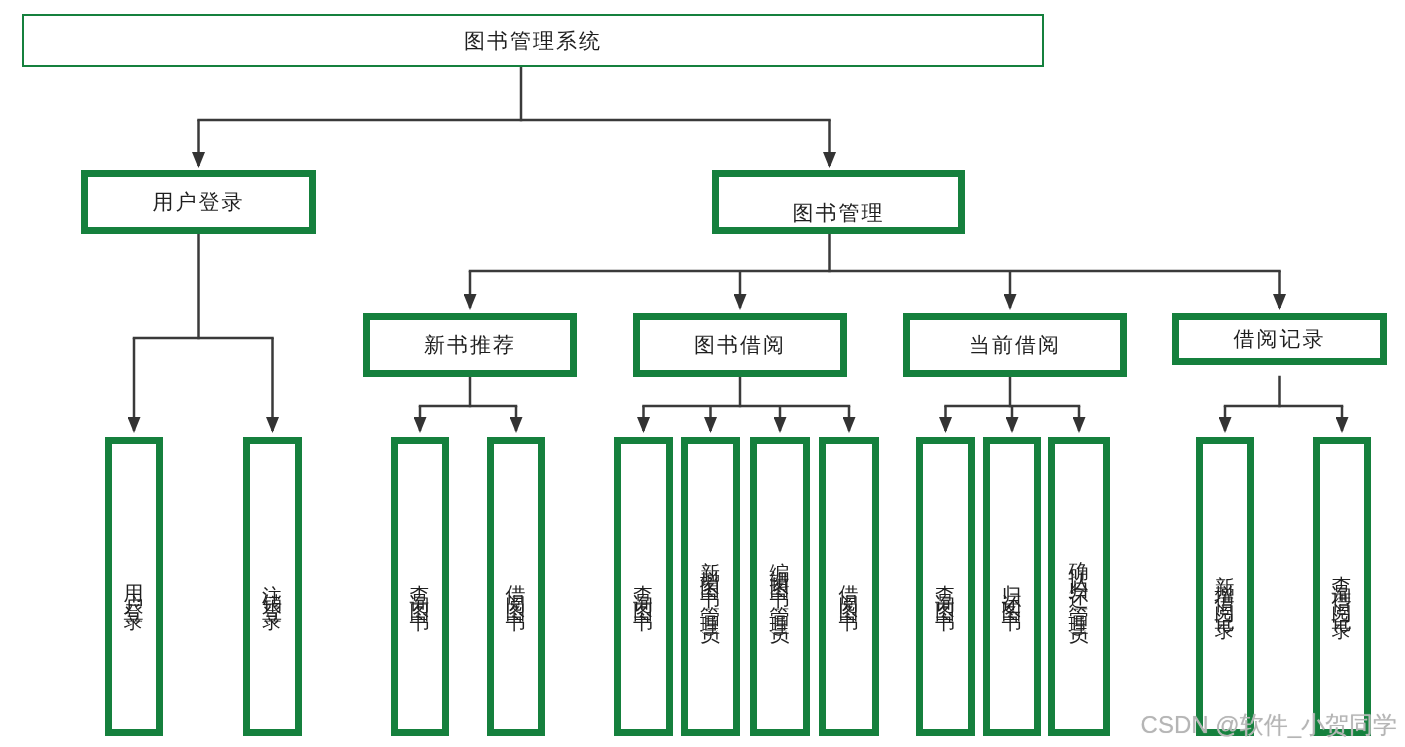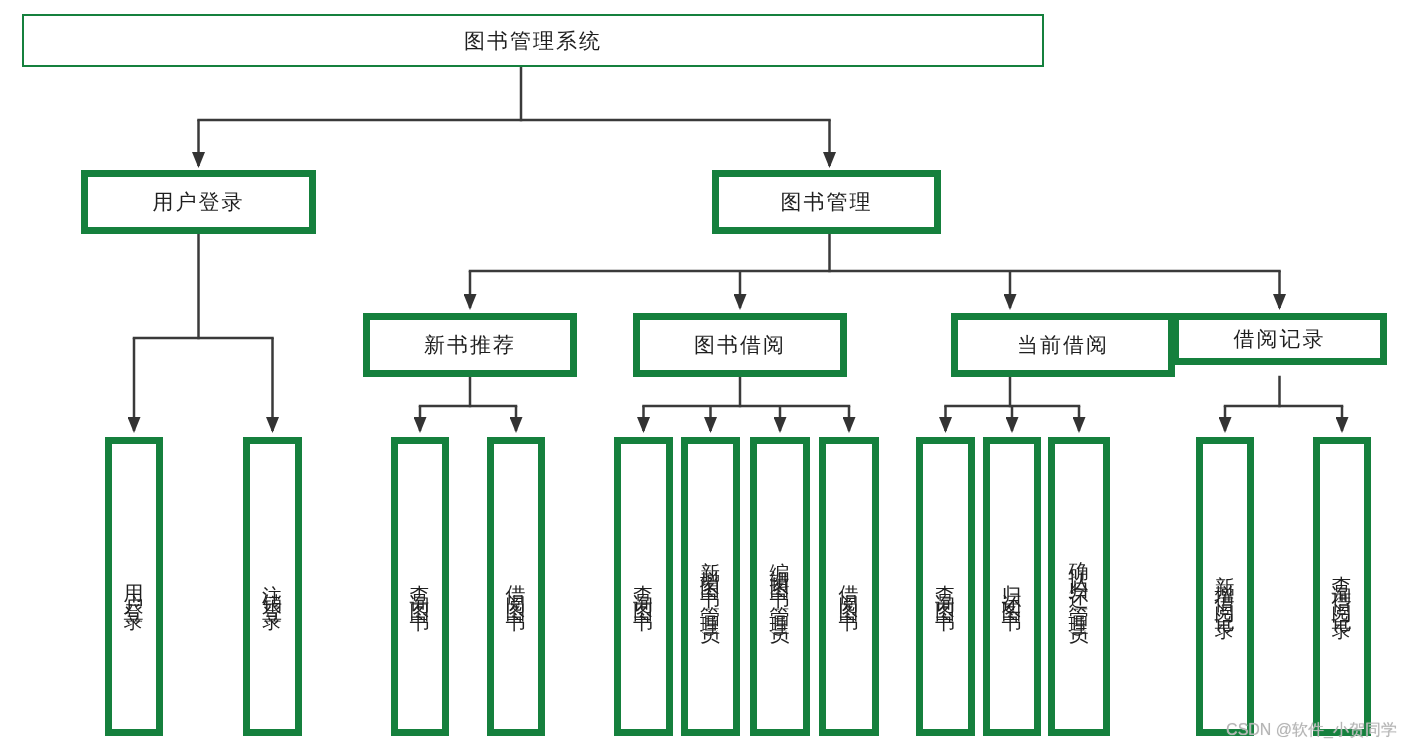--- a/index.html
+++ b/index.html
@@ -47,21 +47,21 @@
     font-size: 20px;
     letter-spacing: 9px;
     line-height: 1;
     white-space: nowrap;
     color: #1f1f1f;
   }
   .watermark {
     position: absolute;
     right: 8px;
     bottom: 6px;
-    font-size: 16px;
+    font-size: 24px;
     color: #b5b5b5;
     text-shadow: 0 0 1px #d9d9d9;
     z-index: 3;
     white-space: nowrap;
   }
 </style>
 </head>
 <body>
 
 <div id="canvas">
@@ -119,31 +119,31 @@
     </g>
   </svg>
 
   <div class="node root" style="left:22px; top:14px; width:1022px; height:53px;">
     <span class="hlabel">图书管理系统</span>
   </div>
 
   <div class="node" style="left:81px; top:170px; width:235px; height:64px;">
     <span class="hlabel">用户登录</span>
   </div>
-  <div class="node" style="left:712px; top:170px; width:229px; height:64px;">
+  <div class="node" style="left:712px; top:170px; width:253px; height:64px;align-items:flex-end;">
     <span class="hlabel">图书管理</span>
   </div>
 
   <div class="node" style="left:363px; top:313px; width:214px; height:64px;text-align:right;">
     <span class="hlabel">新书推荐</span>
   </div>
   <div class="node" style="left:633px; top:313px; width:214px; height:64px;">
     <span class="hlabel">图书借阅</span>
   </div>
-  <div class="node" style="left:903px; top:313px; width:224px; height:64px;margin-left:48px;">
+  <div class="node" style="left:903px; top:313px; width:224px; height:64px;">
     <span class="hlabel">当前借阅</span>
   </div>
   <div class="node" style="left:1172px; top:313px; width:215px; height:52px;">
     <span class="hlabel">借阅记录</span>
   </div>
 
   <div class="node" style="left:105px; top:437px; width:58px; height:299px;">
     <span class="vlabel">用户登录</span>
   </div>
   <div class="node" style="left:243px; top:437px; width:59px; height:299px;">

